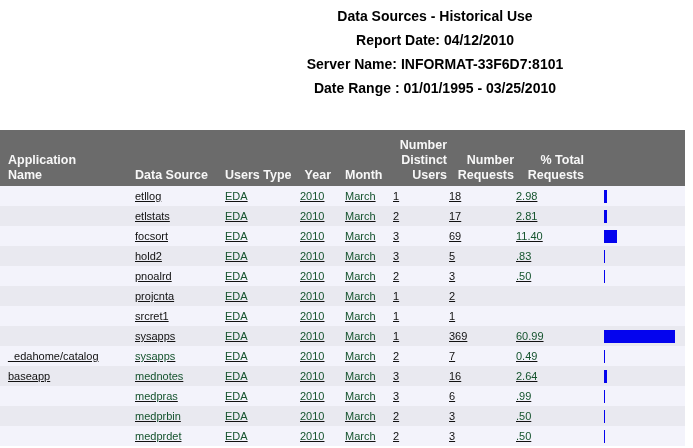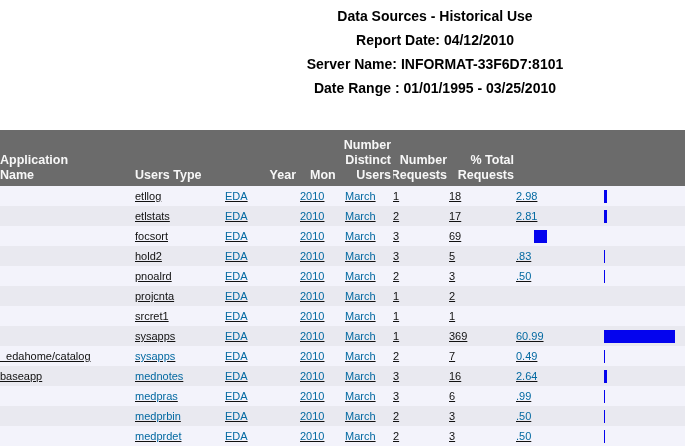--- a/index.html
+++ b/index.html
@@ -19,45 +19,46 @@
   }
   .thead .cell{
     display:flex;align-items:flex-end;padding-bottom:3px;
     white-space:pre-line;line-height:15px;
   }
   .thead .cell.r{justify-content:flex-end;text-align:right;}
   .tbody .row{height:20px;font-size:11px;line-height:20px;text-decoration:underline;}
   .tbody .row:nth-child(odd){background:#f3f3fb;}
   .tbody .row:nth-child(even){background:#e9e9f0;}
   .cell{overflow:hidden;white-space:nowrap;}
-  .c1{padding-left:0;}
+  .c1{padding-left:8px;}
   .c5{padding-left:10px;}
   .r{text-align:left;}
   .pr4{padding-right:4px;}
   .pr2{padding-right:2px;}
-  .blue{color:#0369a1;}
+  .blue{color:#14532d;}
   .barcell{display:flex;align-items:center;}
   .bar{margin-left:18px;height:13px;background:#0404ee;}
 </style>
 </head>
 <body>
 
 <div class="page">
 
   <div class="heading">
     <div>Data Sources - Historical Use</div>
     <div>Report Date: 04/12/2010</div>
     <div>Server Name: INFORMAT-33F6D7:8101</div>
     <div>Date Range : 01/01/1995 - 03/25/2010</div>
   </div>
 
   <div class="report-table">
     <div class="grid thead">
       <div class="cell c1">Application
 Name</div>
+      <div class="cell">Data Source</div>
       <div class="cell">Users Type</div>
       <div class="cell r pr4">Year</div>
       <div class="cell c5">Month</div>
       <div class="cell r pr2">Number
 Distinct
 Users</div>
       <div class="cell r pr2">Number
 Requests</div>
       <div class="cell r pr2">% Total
 Requests</div>
@@ -91,20 +92,21 @@
     </div>
   </div>
         <div class="grid row">
     <div class="cell c1"></div>
     <div class="cell">focsort</div>
     <div class="cell blue">EDA</div>
     <div class="cell r pr4 blue">2010</div>
     <div class="cell c5 blue">March</div>
     <div class="cell r pr2">3</div>
     <div class="cell r pr2">69</div>
+    <div class="cell r pr2 blue">11.40</div>
     <div class="cell barcell">
       <div class="bar" style="width: 13px;"></div>
     </div>
   </div>
         <div class="grid row">
     <div class="cell c1"></div>
     <div class="cell">hold2</div>
     <div class="cell blue">EDA</div>
     <div class="cell r pr4 blue">2010</div>
     <div class="cell c5 blue">March</div>

